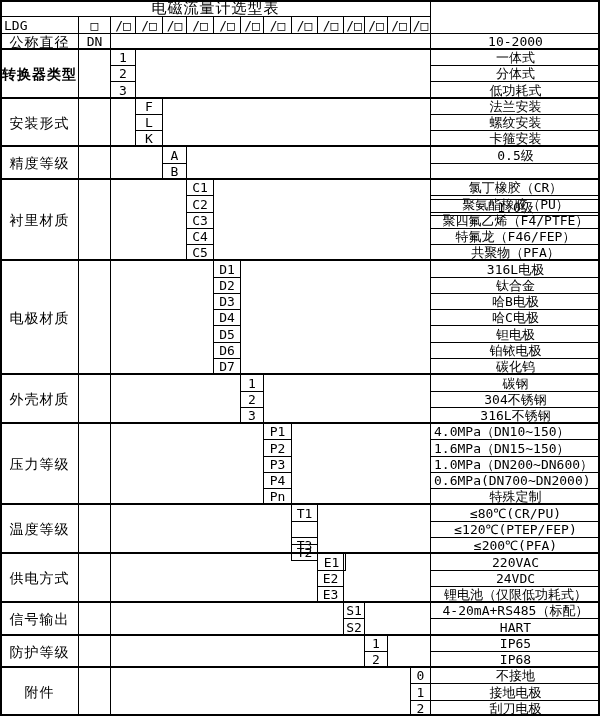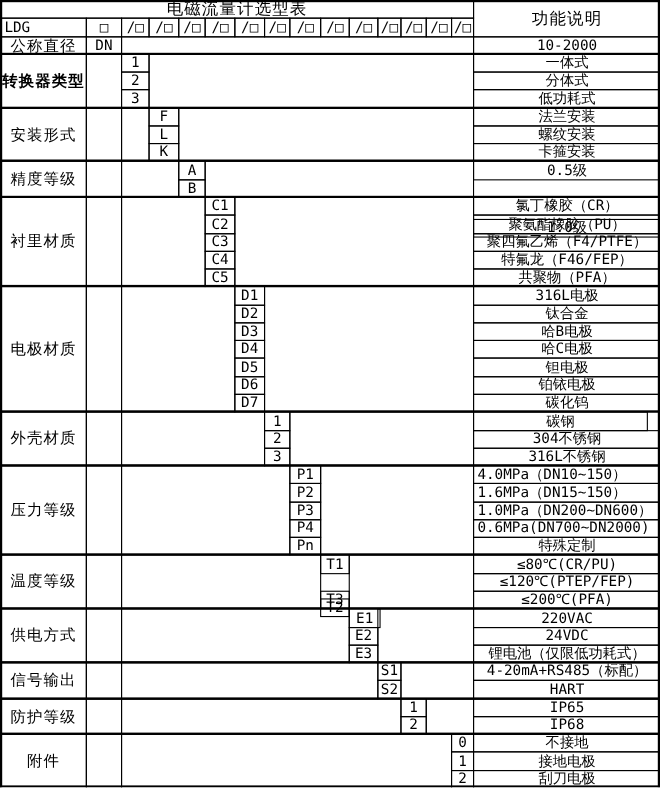--- a/index.html
+++ b/index.html
@@ -21,21 +21,20 @@
   .fn{font-size:13px;}
   .box{font-size:13px;letter-spacing:0px;}
   .hline{position:absolute;left:0;width:600px;height:2px;background:#000;z-index:5;}
   .edge{position:absolute;background:#000;z-index:6;}
 </style>
 </head>
 <body>
 
 <div id="table">
     <div class="cell title" style="left: 0px; top: 0px; width: 431px; height: 17px;">电磁流量计选型表</div>
-    <div class="cell title" style="left: 430px; top: 0px; width: 171px; height: 34px;">功能说明</div>
     <div class="cell code leftalign" style="left: 0px; top: 16px; width: 79px; height: 18px;">LDG</div>
     <div class="cell box" style="left: 78px; top: 16px; width: 33px; height: 18px;">□</div>
     <div class="cell box" style="left: 110px; top: 16px; width: 26px; height: 18px;">/□</div>
     <div class="cell box" style="left: 135px; top: 16px; width: 28px; height: 18px;">/□</div>
     <div class="cell box" style="left: 162px; top: 16px; width: 25px; height: 18px;">/□</div>
     <div class="cell box" style="left: 186px; top: 16px; width: 28px; height: 18px;">/□</div>
     <div class="cell box" style="left: 213px; top: 16px; width: 28px; height: 18px;">/□</div>
     <div class="cell box" style="left: 240px; top: 16px; width: 24px; height: 18px;">/□</div>
     <div class="cell box" style="left: 263px; top: 16px; width: 29px; height: 18px;">/□</div>
     <div class="cell box" style="left: 291px; top: 16px; width: 27px; height: 18px;">/□</div>
@@ -113,21 +112,21 @@
     <div class="cell fn" style="left: 430px; top: 342px; width: 171px; height: 17px;">铂铱电极</div>
     <div class="cell fn" style="left: 430px; top: 358px; width: 171px; height: 17px;">碳化钨</div>
     <div class="hline" style="top: 373px;"></div>
     <div class="cell label" style="left: 0px; top: 374px; width: 79px; height: 50px;">外壳材质</div>
     <div class="cell " style="left: 78px; top: 374px; width: 33px; height: 50px;"></div>
     <div class="cell " style="left: 110px; top: 374px; width: 131px; height: 50px;"></div>
     <div class="cell code" style="left: 240px; top: 374px; width: 24px; height: 18px;">1</div>
     <div class="cell code" style="left: 240px; top: 391px; width: 24px; height: 17px;">2</div>
     <div class="cell code" style="left: 240px; top: 407px; width: 24px; height: 17px;">3</div>
     <div class="cell " style="left: 263px; top: 374px; width: 168px; height: 50px;"></div>
-    <div class="cell fn" style="left: 430px; top: 374px; width: 159px; height: 18px;">碳钢</div>
+    <div class="cell fn" style="left: 430px; top: 374px; width: 171px; height: 18px;">碳钢</div>
     <div class="cell fn" style="left: 430px; top: 391px; width: 171px; height: 17px;">304不锈钢</div>
     <div class="cell fn" style="left: 430px; top: 407px; width: 171px; height: 17px;">316L不锈钢</div>
     <div class="hline" style="top: 422px;"></div>
     <div class="cell label" style="left: 0px; top: 423px; width: 79px; height: 82px;">压力等级</div>
     <div class="cell " style="left: 78px; top: 423px; width: 33px; height: 82px;"></div>
     <div class="cell " style="left: 110px; top: 423px; width: 154px; height: 82px;"></div>
     <div class="cell code" style="left: 263px; top: 423px; width: 29px; height: 17px;">P1</div>
     <div class="cell code" style="left: 263px; top: 439px; width: 29px; height: 18px;">P2</div>
     <div class="cell code" style="left: 263px; top: 456px; width: 29px; height: 17px;">P3</div>
     <div class="cell code" style="left: 263px; top: 472px; width: 29px; height: 17px;">P4</div>

